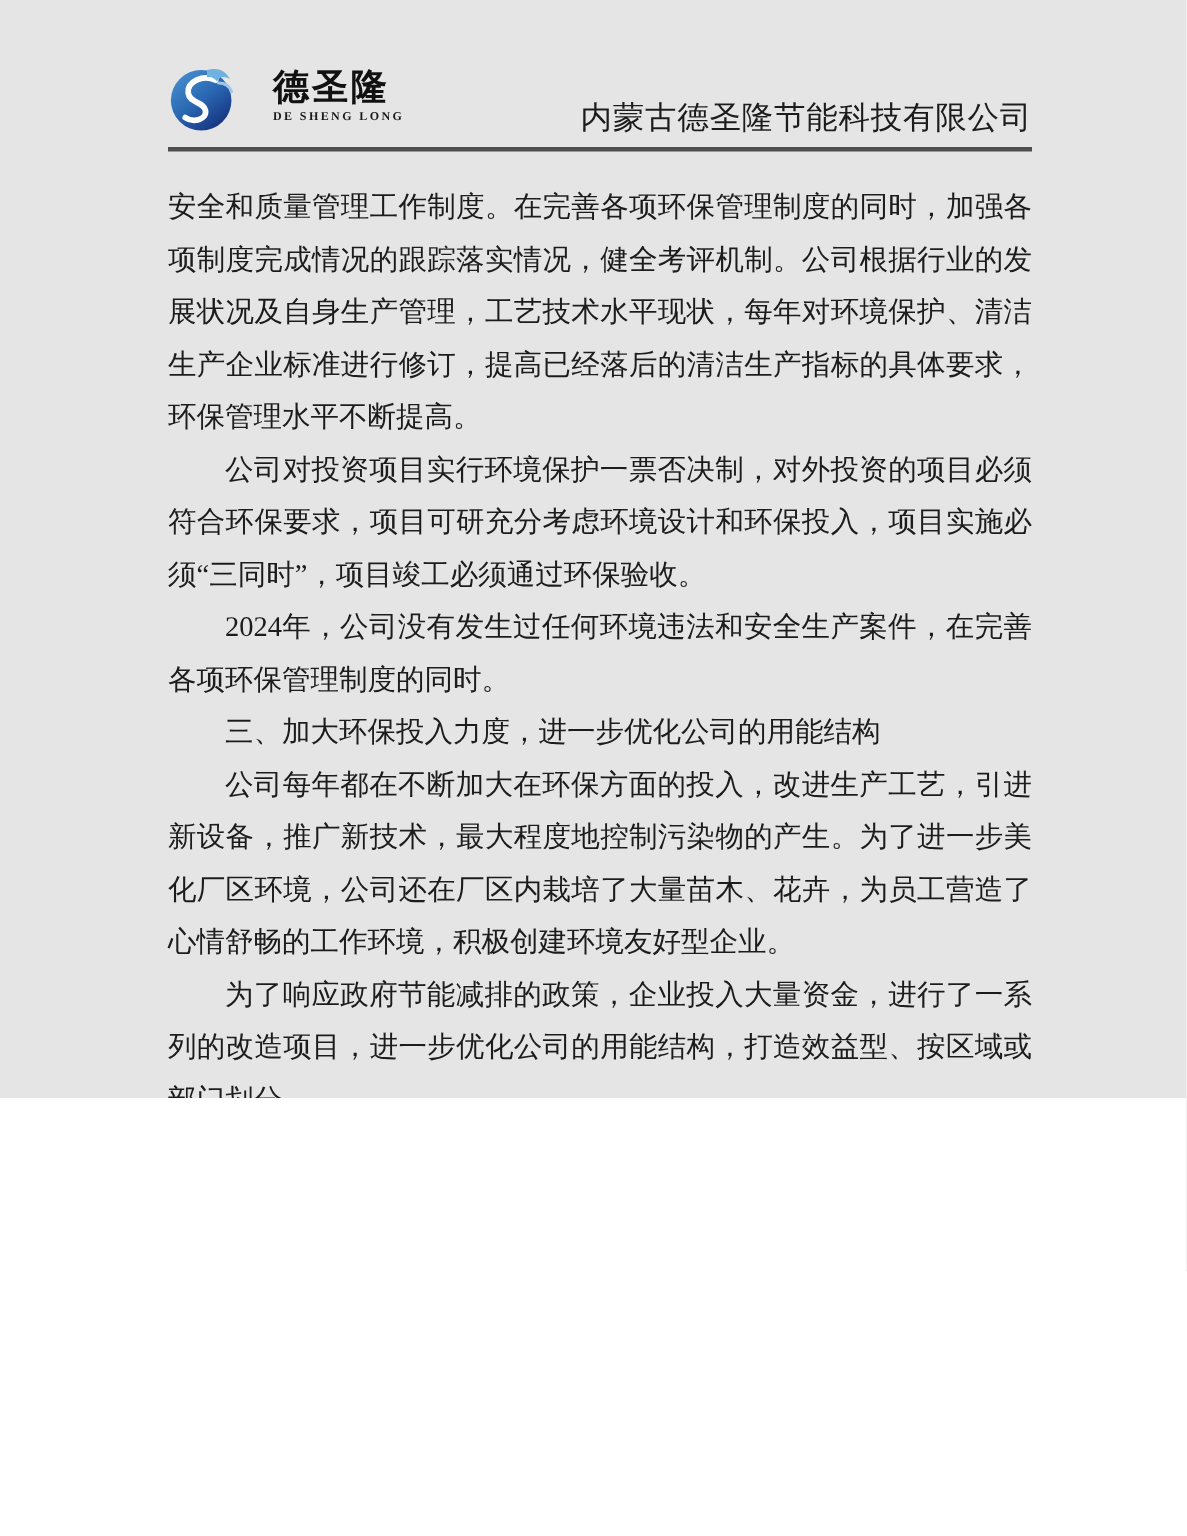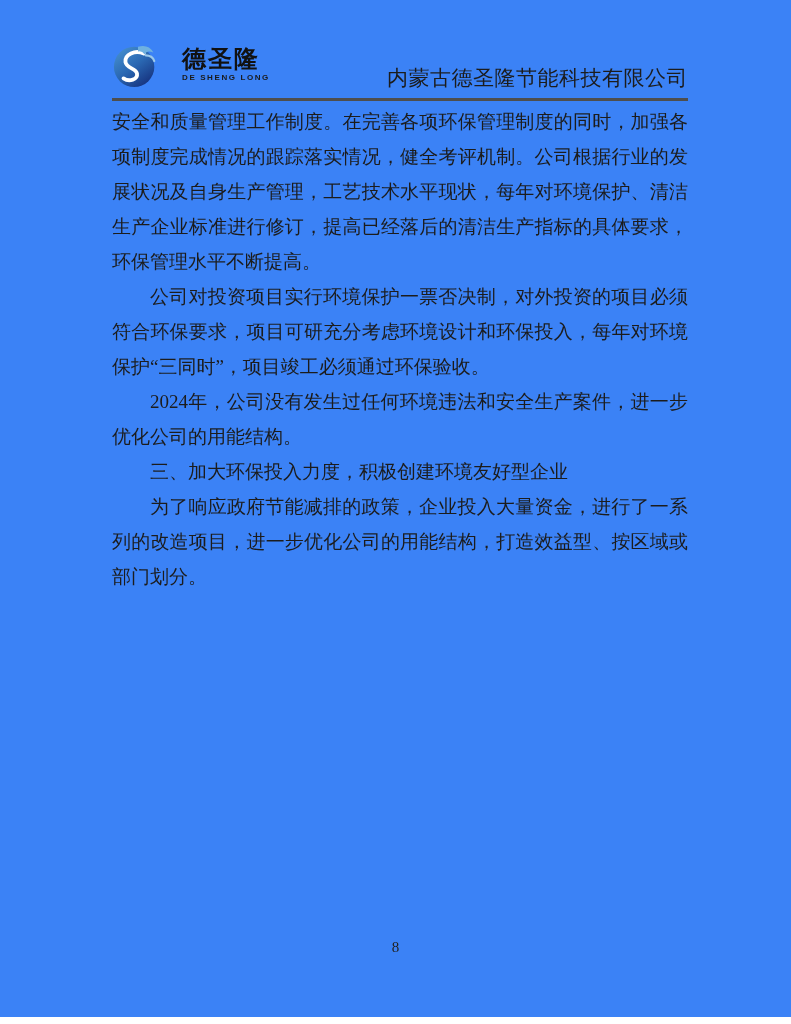--- a/index.html
+++ b/index.html
@@ -1,21 +1,21 @@
 <!DOCTYPE html>
 <html><head>
 <meta charset="utf-8">
 <style>
   * { margin: 0; padding: 0; box-sizing: border-box; }
   html, body { background: #ffffff; }
   .page {
     position: relative;
     width: 791px;
-    height: 1017px;
-    background: #3b82f6;
+    height: 732px;
+    background: #e5e5e5;
     outline: 1px solid #e2e2e2;
     overflow: hidden;
     font-family: "Liberation Serif", "DejaVu Serif", serif;
     color: #1c1c1c;
   }
   .header {
     position: absolute;
     top: 0;
     left: 112px;
     width: 576px;
@@ -36,37 +36,37 @@
   .logo-text { display: flex; flex-direction: column; }
   .logo-cn {
     font-family: "Liberation Sans", "DejaVu Sans", sans-serif;
     font-size: 24px;
     font-weight: bold;
     letter-spacing: 2px;
     color: #111111;
     line-height: 1.05;
   }
   .logo-en {
-    font-family: Liberation Sans, sans-serif;
+    font-family: Liberation Serif, serif;
     font-size: 8px;
     font-weight: bold;
     letter-spacing: 1.6px;
     color: #1a1a1a;
     margin-top: 2px;
     white-space: nowrap;
   }
   .company-name {
     font-size: 21px;
     font-weight: normal;
     letter-spacing: 0.5px;
     white-space: nowrap;
   }
   .body-text {
     position: absolute;
-    top: 104px;
+    top: 121px;
     left: 112px;
     width: 576px;
     font-size: 19px;
     line-height: 35px;
     text-align: justify;
     color: #1c1c1c;
   }
   .para { text-indent: 2em; }
   .para.no-indent { text-indent: 0; }
   .footer {
@@ -101,23 +101,24 @@
       <div class="logo-text">
         <span class="logo-cn">德圣隆</span>
         <span class="logo-en">DE SHENG LONG</span>
       </div>
     </div>
     <div class="company-name">内蒙古德圣隆节能科技有限公司</div>
   </header>
 
   <main class="body-text">
     <p class="para no-indent">安全和质量管理工作制度。在完善各项环保管理制度的同时，加强各项制度完成情况的跟踪落实情况，健全考评机制。公司根据行业的发展状况及自身生产管理，工艺技术水平现状，每年对环境保护、清洁生产企业标准进行修订，提高已经落后的清洁生产指标的具体要求，环保管理水平不断提高。</p>
-    <p class="para">公司对投资项目实行环境保护一票否决制，对外投资的项目必须符合环保要求，项目可研充分考虑环境设计和环保投入，每年对环境保护“三同时”，项目竣工必须通过环保验收。</p>
-    <p class="para">2024年，公司没有发生过任何环境违法和安全生产案件，进一步优化公司的用能结构。</p>
-    <p class="para">三、加大环保投入力度，积极创建环境友好型企业</p>
+    <p class="para">公司对投资项目实行环境保护一票否决制，对外投资的项目必须符合环保要求，项目可研充分考虑环境设计和环保投入，项目实施必须“三同时”，项目竣工必须通过环保验收。</p>
+    <p class="para">2024年，公司没有发生过任何环境违法和安全生产案件，在完善各项环保管理制度的同时。</p>
+    <p class="para">三、加大环保投入力度，进一步优化公司的用能结构</p>
+    <p class="para">公司每年都在不断加大在环保方面的投入，改进生产工艺，引进新设备，推广新技术，最大程度地控制污染物的产生。为了进一步美化厂区环境，公司还在厂区内栽培了大量苗木、花卉，为员工营造了心情舒畅的工作环境，积极创建环境友好型企业。</p>
     <p class="para">为了响应政府节能减排的政策，企业投入大量资金，进行了一系列的改造项目，进一步优化公司的用能结构，打造效益型、按区域或部门划分。</p>
   </main>
 
   <footer class="footer">
     <span class="page-number">8</span>
   </footer>
 
 </div>
 
 </body></html>

